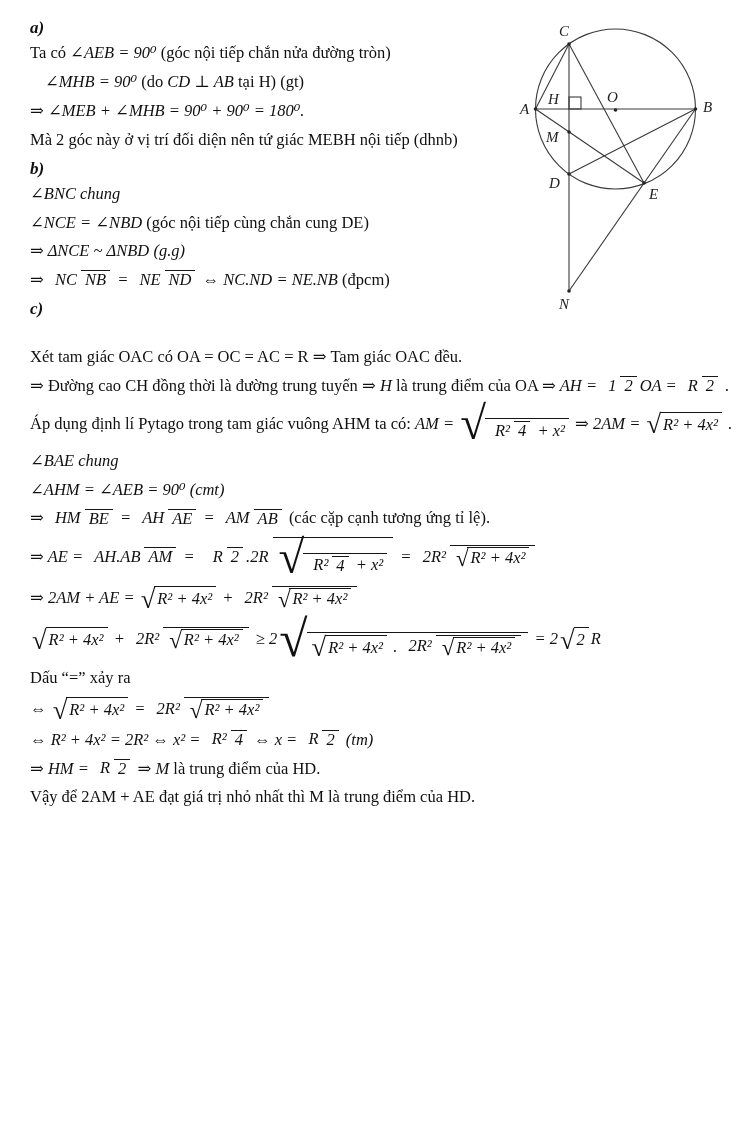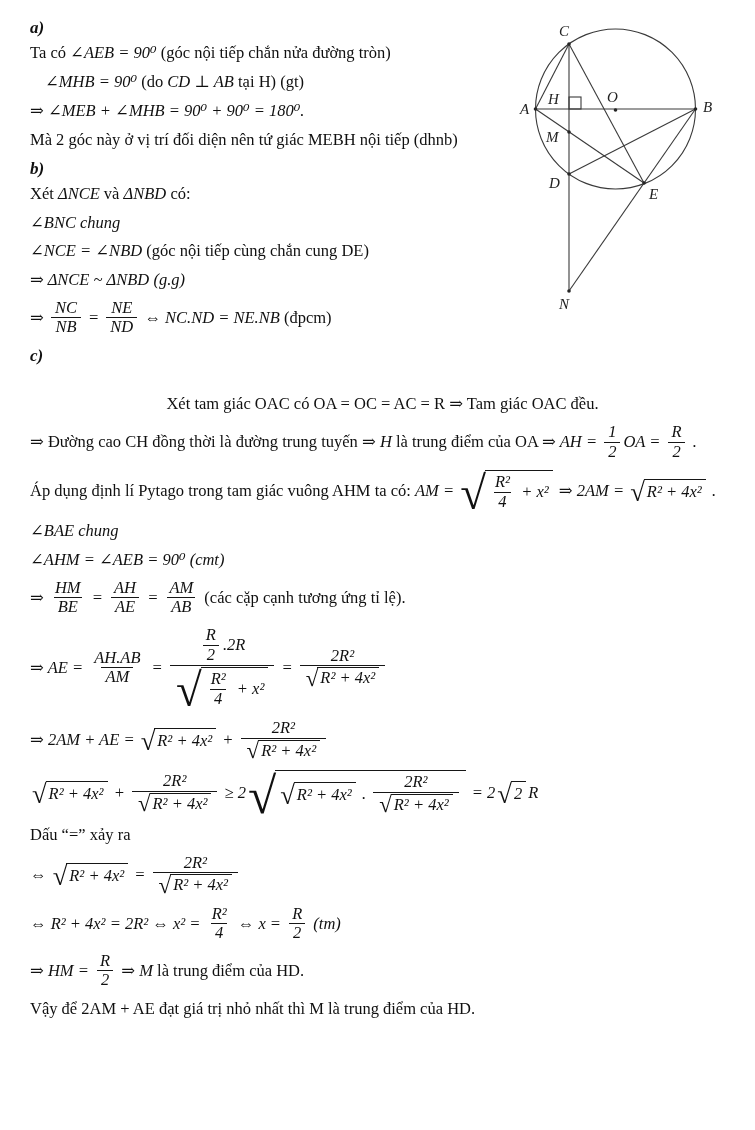--- a/index.html
+++ b/index.html
@@ -8,26 +8,26 @@
     font-family:"Liberation Serif","DejaVu Serif",serif;color:#101010;
     overflow:hidden;
   }
   .solution{position:absolute;left:30px;top:10px;width:705px;}
   .line{
     display:flex;align-items:center;flex-wrap:wrap;
     margin:3px 0 7px 0;font-size:16.5px;line-height:1.32;
   }
   .line.head{margin:7px 0 3px 0;}
   .line.ind{margin-left:15px;}
-  .line.sp-lg{margin-top:26px;justify-content:center;}
+  .line.sp-lg{margin-top:26px;}
   .roman{font-style:normal;white-space:pre-wrap;}
   .math{font-style:italic;white-space:pre-wrap;}
   .bhead{font-weight:bold;font-style:italic;font-size:17px;}
   .frac{
-    display:inline-flex;flex-direction:column;align-items:center;
+    display:inline-flex;flex-direction:row;align-items:center;
     margin:1px 3px;line-height:1.12;text-align:center;font-style:italic;
     vertical-align:middle;
   }
   .frac > .num{padding:0 4px;display:inline-flex;align-items:center;}
   .frac > .den{border-top:1.3px solid #161616;padding:0 4px;display:inline-flex;align-items:flex-start;}
   .sqrt{display:inline-flex;align-items:flex-end;margin:1px 2px;font-style:italic;}
   .rad{font-style:normal;display:inline-block;margin-right:-1px;}
   .radicand{
     border-top:1.4px solid #161616;
     padding:1px 4px 0 3px;display:inline-flex;align-items:center;white-space:pre-wrap;
@@ -55,27 +55,20 @@
         <span class="roman"> tại H) (gt)</span>
       </div>
       <div class="line">
         <span class="math">⇒ ∠MEB + ∠MHB = 90⁰ + 90⁰ = 180⁰.</span>
       </div>
       <div class="line">
         <span class="roman">Mà 2 góc này ở vị trí đối diện nên tứ giác MEBH nội tiếp (dhnb)</span>
       </div>
       <div class="line head">
         <span class="bhead">b)</span>
-      </div>
-      <div class="line">
-        <span class="roman">Xét </span>
-        <span class="math">ΔNCE</span>
-        <span class="roman"> và </span>
-        <span class="math">ΔNBD</span>
-        <span class="roman"> có:</span>
       </div>
       <div class="line">
         <span class="math">∠BNC chung</span>
       </div>
       <div class="line">
         <span class="math">∠NCE = ∠NBD</span>
         <span class="roman"> (góc nội tiếp cùng chắn cung DE)</span>
       </div>
       <div class="line">
         <span class="math">⇒ ΔNCE ~ ΔNBD (g.g)</span>

